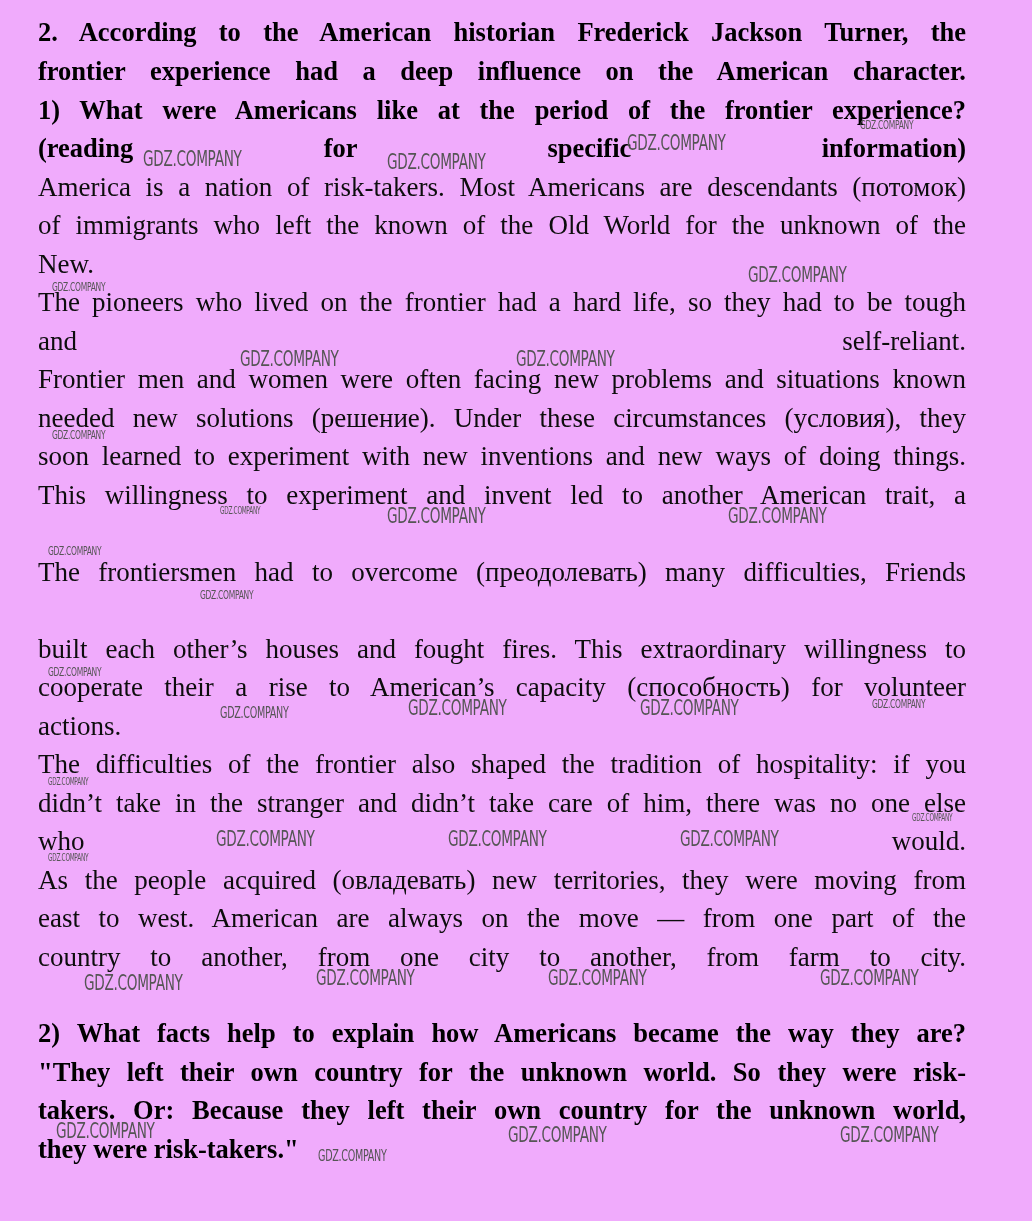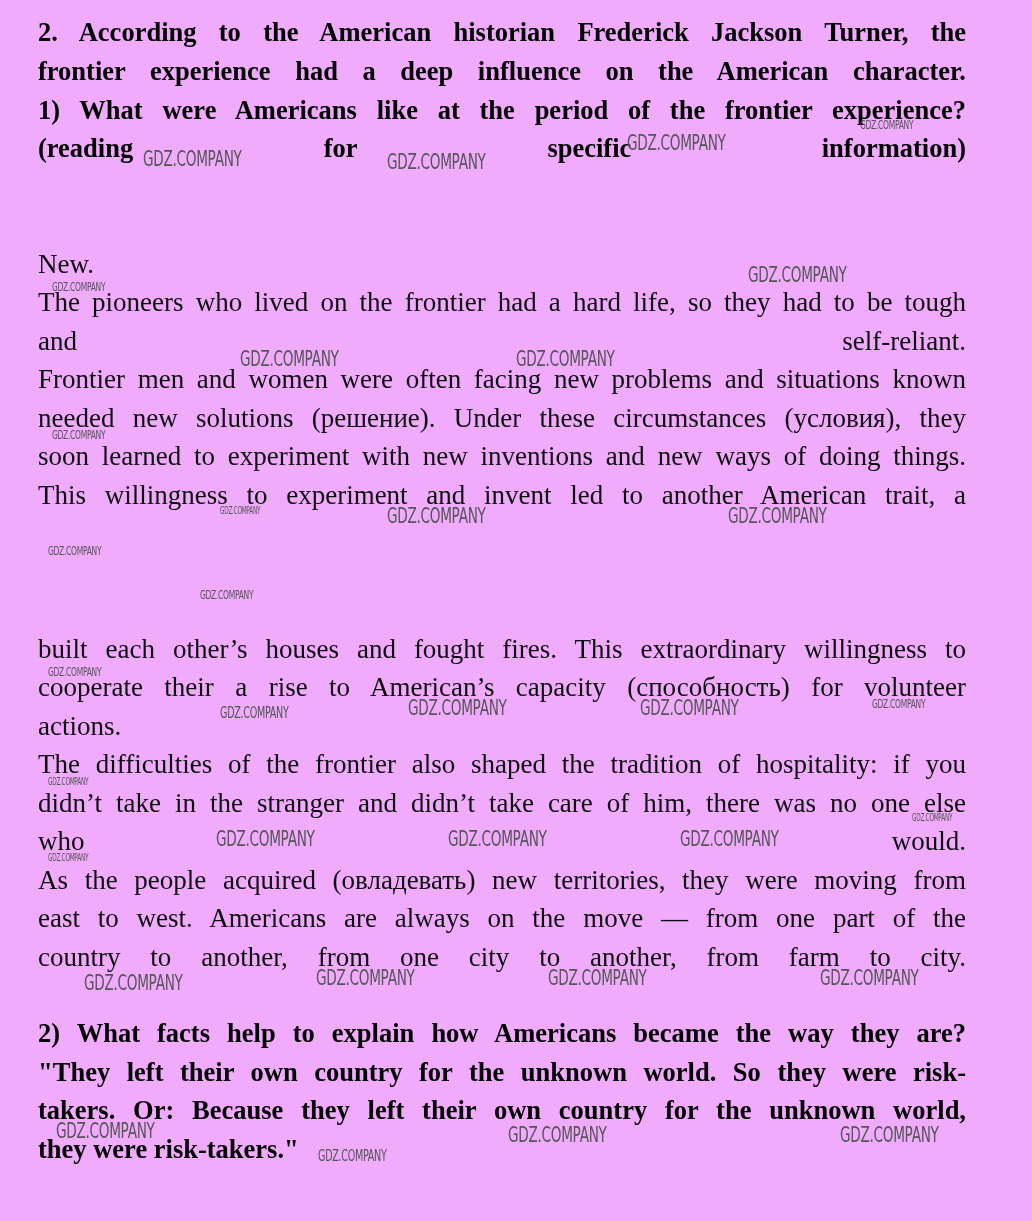--- a/index.html
+++ b/index.html
@@ -32,35 +32,38 @@
 </head>
 <body>
 
 <div class="page">
 
   <div class="line bold" style="top:16px">2. According to the American historian Frederick Jackson Turner, the</div>
   <div class="line bold" style="top:55px">frontier experience had a deep influence on the American character.</div>
   <div class="line bold" style="top:94px">1) What were Americans like at the period of the frontier experience?</div>
   <div class="line bold" style="top:132px">(reading for specific information)</div>
 
+  <div class="line" style="top:171px">America is a nation of risk-takers. Most Americans are descendants (потомок)</div>
+  <div class="line" style="top:209px">of immigrants who left the known of the Old World for the unknown of the</div>
   <div class="line last" style="top:248px">New.</div>
   <div class="line" style="top:286px">The pioneers who lived on the frontier had a hard life, so they had to be tough</div>
   <div class="line" style="top:325px">and self-reliant.</div>
   <div class="line" style="top:363px">Frontier men and women were often facing new problems and situations known</div>
   <div class="line" style="top:402px">needed new solutions (решение). Under these circumstances (условия), they</div>
   <div class="line" style="top:440px">soon learned to experiment with new inventions and new ways of doing things.</div>
   <div class="line" style="top:479px">This willingness to experiment and invent led to another American trait, a</div>
+  <div class="line" style="top:556px">The frontiersmen had to overcome (преодолевать) many difficulties, Friends</div>
   <div class="line" style="top:633px">built each other’s houses and fought fires. This extraordinary willingness to</div>
   <div class="line" style="top:671px">cooperate their a rise to American’s capacity (способность) for volunteer</div>
   <div class="line last" style="top:710px">actions.</div>
   <div class="line" style="top:748px">The difficulties of the frontier also shaped the tradition of hospitality: if you</div>
   <div class="line" style="top:787px">didn’t take in the stranger and didn’t take care of him, there was no one else</div>
   <div class="line" style="top:825px">who would.</div>
   <div class="line" style="top:864px">As the people acquired (овладевать) new territories, they were moving from</div>
-  <div class="line" style="top:902px">east to west. Americans are always on the move — from one part of the</div>
+  <div class="line" style="top:902px">east to west. American are always on the move — from one part of the</div>
   <div class="line" style="top:941px">country to another, from one city to another, from farm to city.</div>
 
   <div class="line bold" style="top:1017px">2) What facts help to explain how Americans became the way they are?</div>
   <div class="line bold" style="top:1056px">"They left their own country for the unknown world. So they were risk-</div>
   <div class="line bold" style="top:1094px">takers. Or: Because they left their own country for the unknown world,</div>
   <div class="line bold last" style="top:1133px">they were risk-takers."</div>
 
   <div class="wm l" style="left:143px;top:146px">GDZ.COMPANY</div>
   <div class="wm l" style="left:387px;top:149px">GDZ.COMPANY</div>
   <div class="wm l" style="left:627px;top:130px">GDZ.COMPANY</div>

